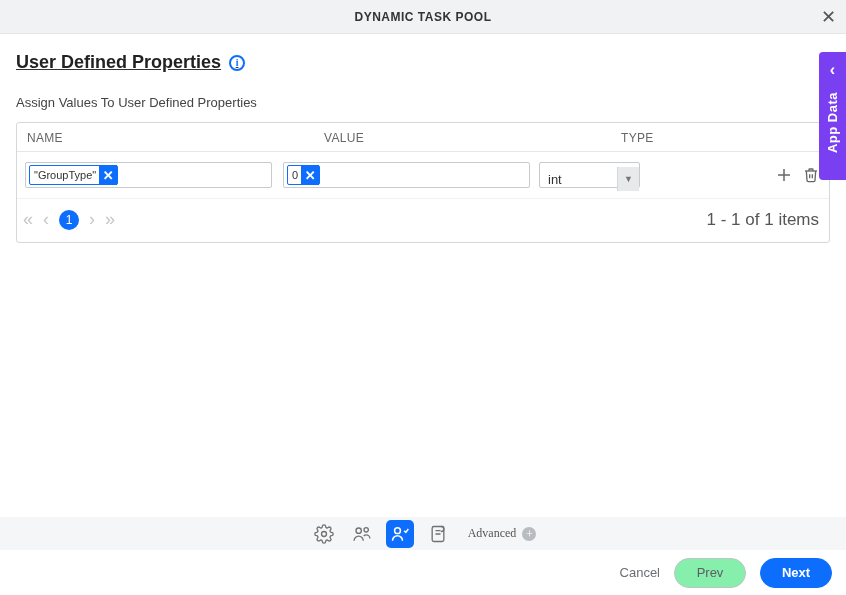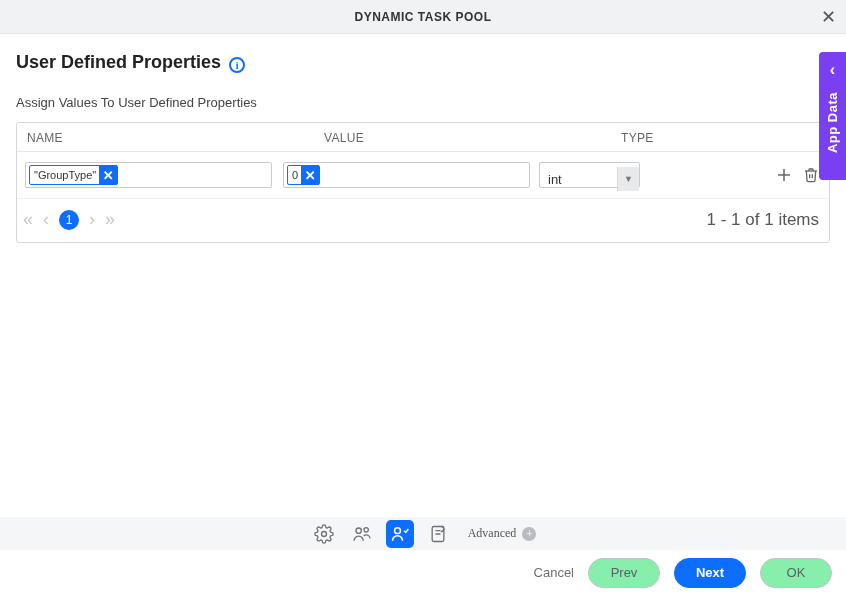--- a/index.html
+++ b/index.html
@@ -68,22 +68,23 @@
     font-weight: 600;
     margin-top: 14px;
     letter-spacing: 0.5px;
   }
   
   .main {
     padding: 18px 16px 0 16px;
   }
   .page-title-row {
     display: flex;
-    align-items: flex-end;
+    align-items: center;
     gap: 8px;
+    text-decoration: underline;
   }
   .page-title {
     font-size: 18px;
     font-weight: 700;
     color: #222;
   }
   .info-icon {
     width: 16px; height: 16px;
     border: 2px solid #0d6efd;
     border-radius: 50%;
@@ -428,14 +429,13 @@
   <span class="advanced">
     <span>Advanced</span>
     <span class="plus-circle">+</span>
   </span>
 </div>
 
 <div class="footer">
   <span class="link-btn">Cancel</span>
   <span class="btn">Prev</span>
   <span class="btn primary">Next</span>
-  <span class="btn">OK</span>
 </div>
 
 </body></html>

